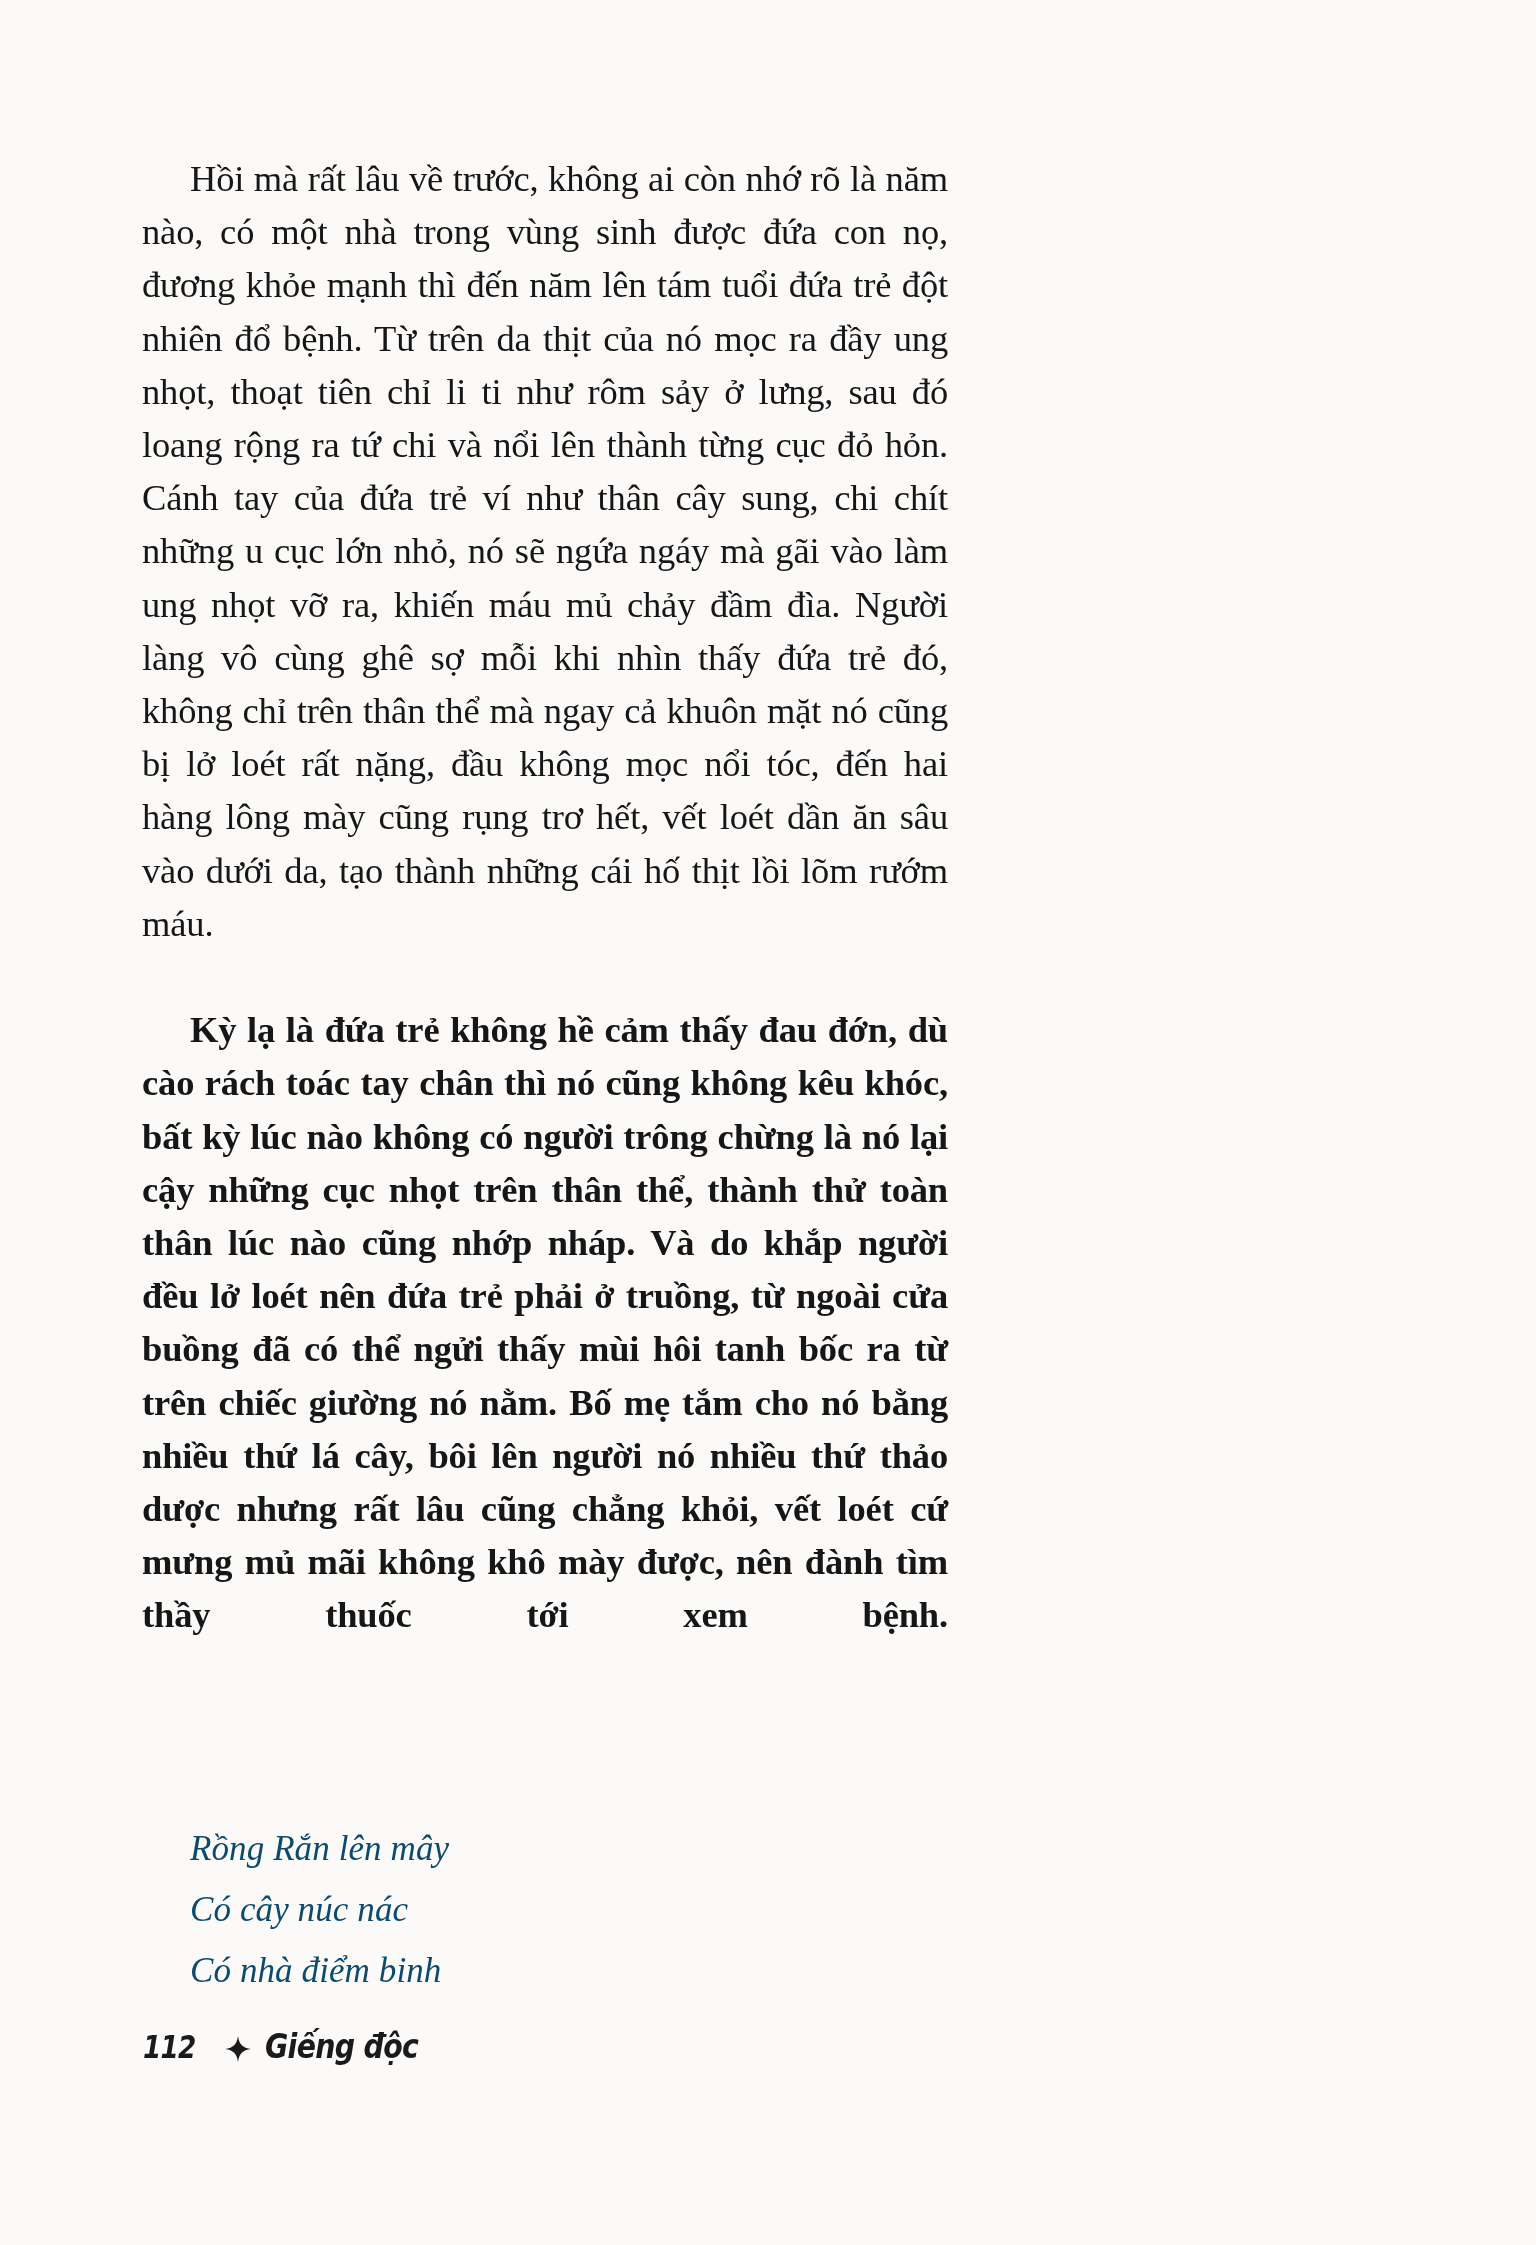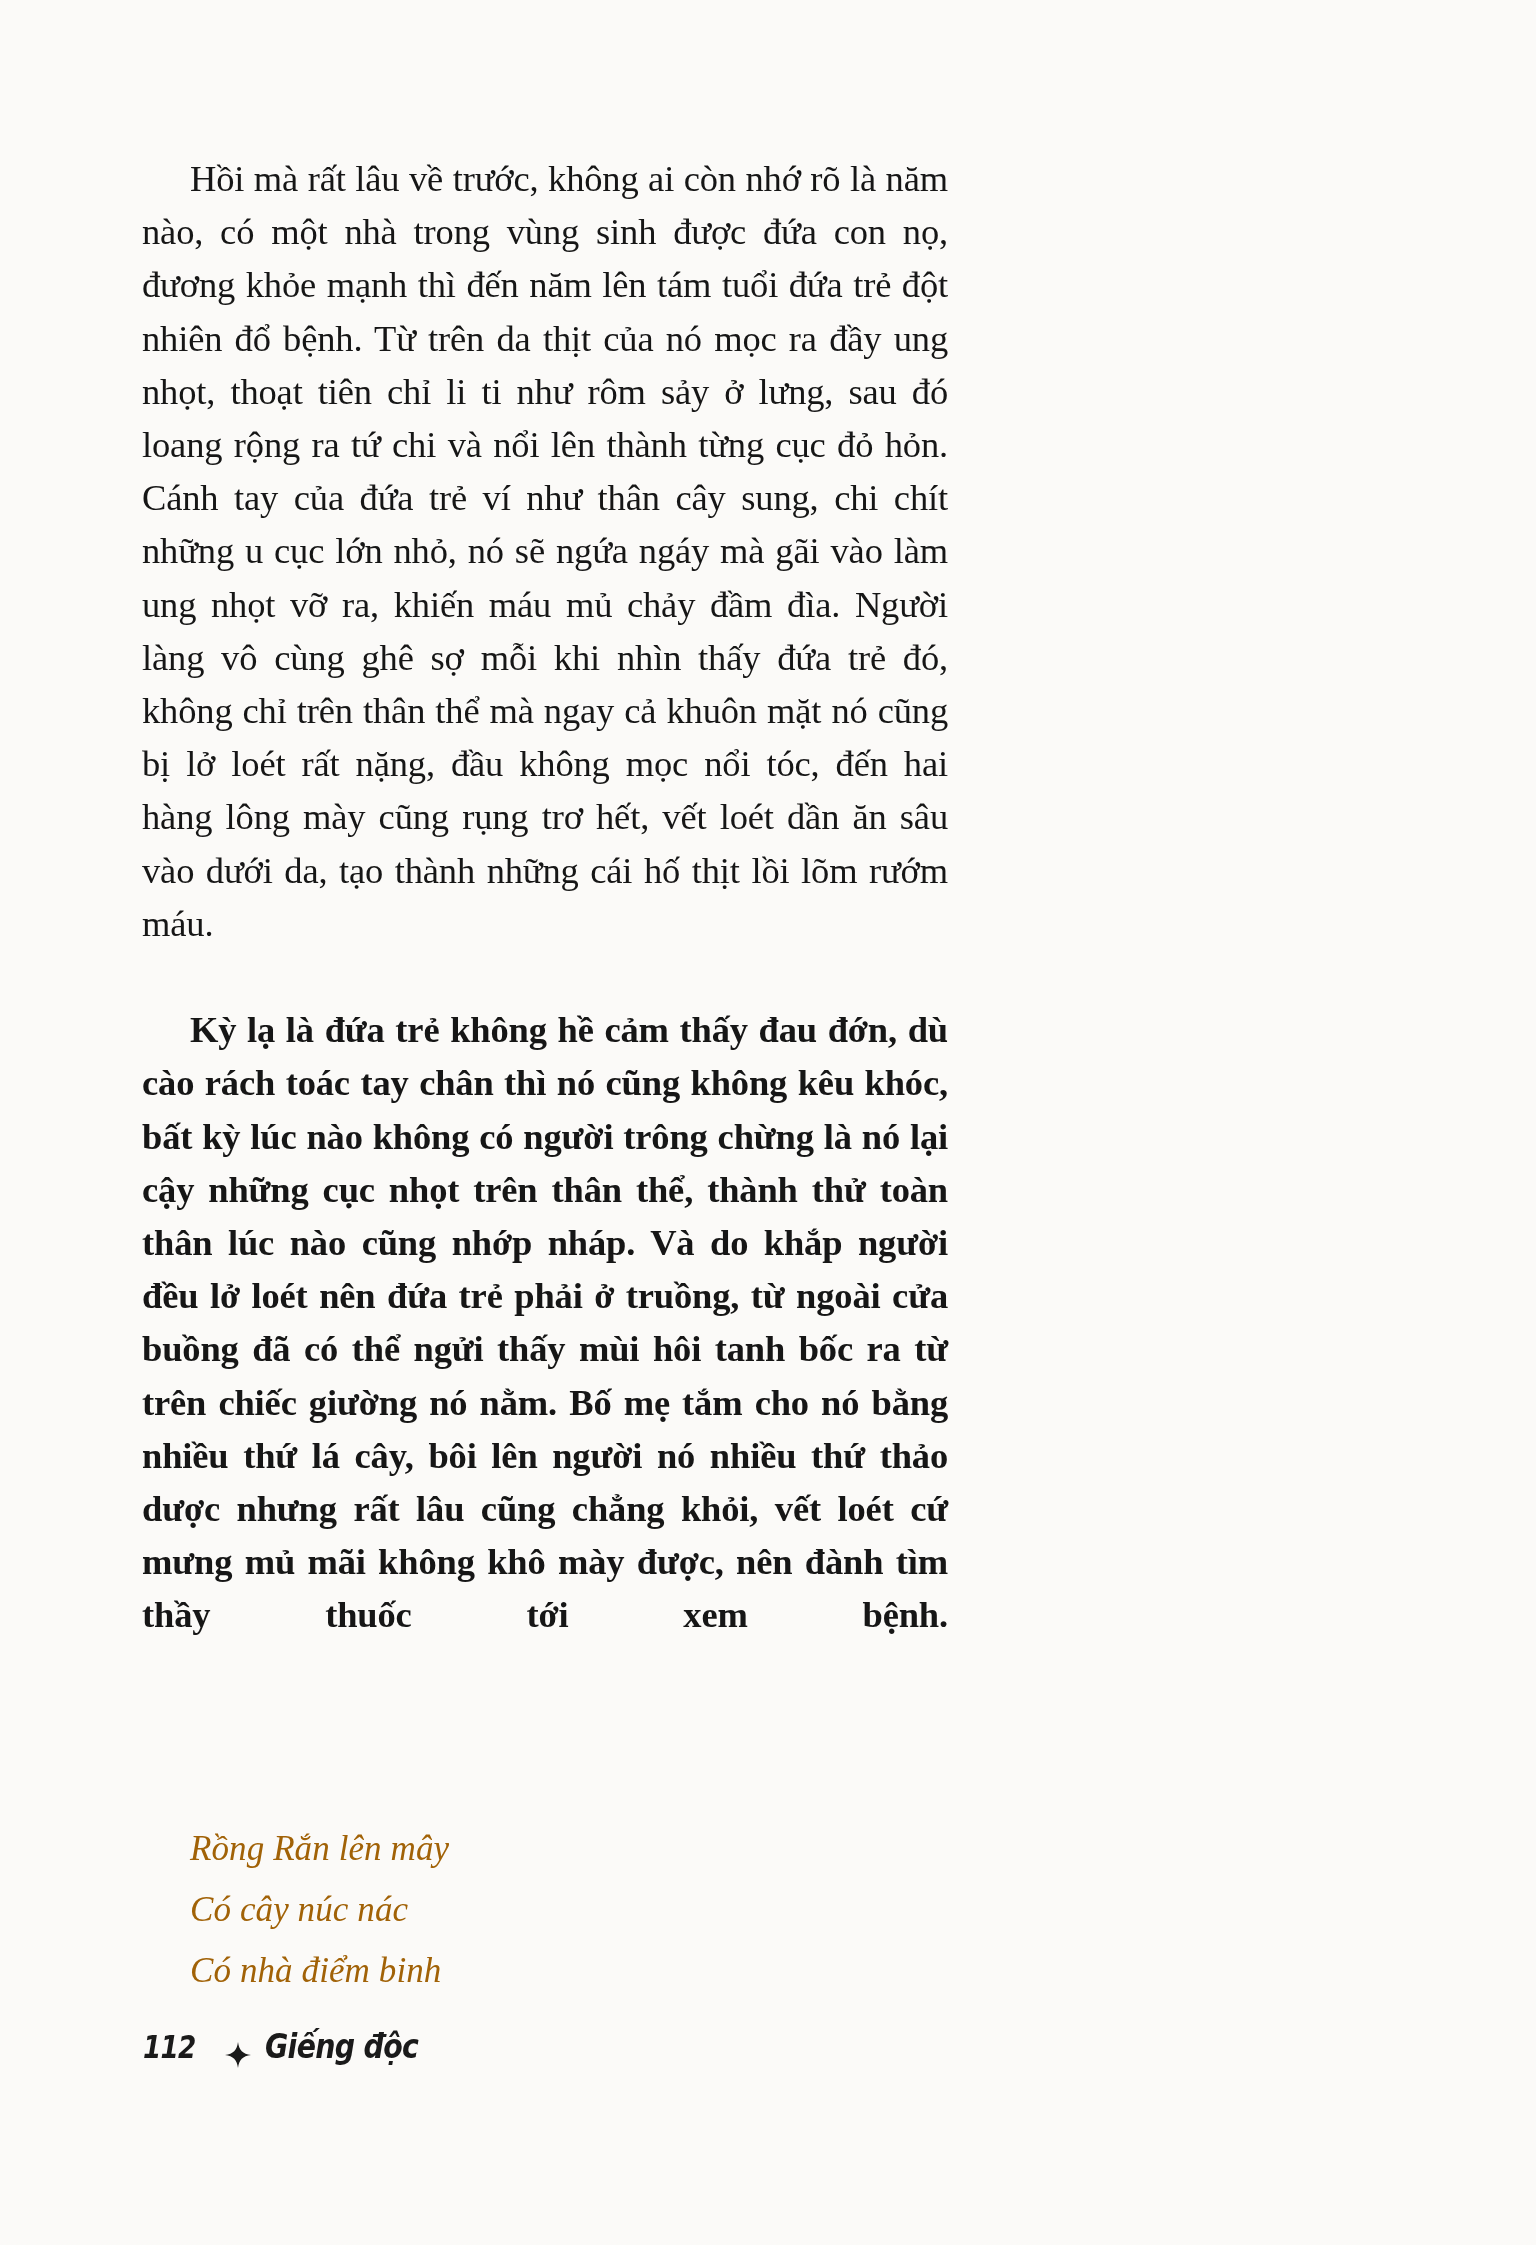--- a/index.html
+++ b/index.html
@@ -67,30 +67,30 @@
     top: 1818px;
     width: 806px;
   }
 
   .verse-line {
     font-style: italic;
     font-size: 35px;
     line-height: 61px;
     text-indent: 48px;
     letter-spacing: 0.1px;
-    color: #a16207;
+    color: #0c4a6e;
     white-space: nowrap;
   }
 
   .footer {
     position: absolute;
     left: 143px;
     top: 2027px;
     display: flex;
-    align-items: flex-end;
+    align-items: center;
     gap: 0px;
   }
 
   .footer-num {
     font-family: "DejaVu Sans", "Liberation Sans", sans-serif;
     font-weight: 700;
     font-style: italic;
     font-size: 32px;
     letter-spacing: -1px;
     color: #1a1a1a;

